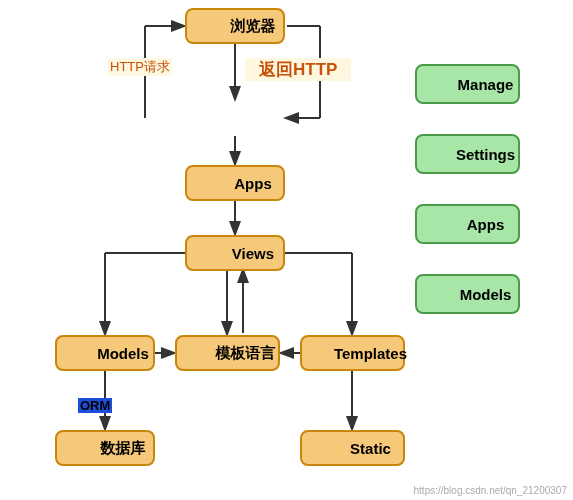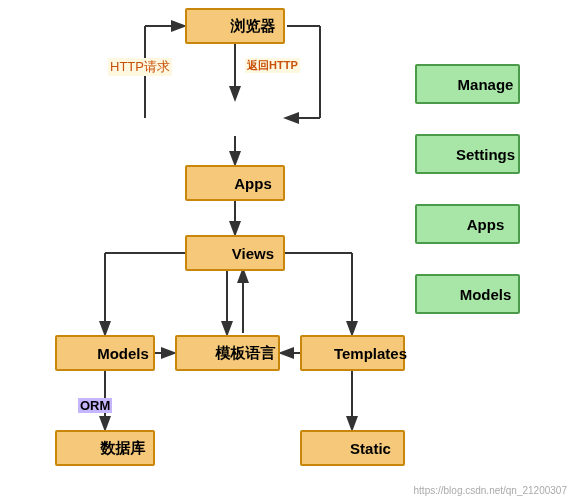--- a/index.html
+++ b/index.html
@@ -20,21 +20,21 @@
       position: absolute;
       border: 2px solid #c8860a;
       background: #f5c87a;
       text-align: center;
       display: flex;
       align-items: center;
       justify-content: center;
       font-size: 15px;
       font-weight: bold;
       color: #000;
-      border-radius: 2px;
+      border-radius: 8px;
       padding-left: 36px;
     }
     .box-green {
       border: 2px solid #4a9a4a;
       background: #a8e6a8;
       margin-top: 24px;
     }
     svg.arrows {
       position: absolute;
       top: 0; left: 0;
@@ -131,21 +131,21 @@
   <div class="box box-green" style="left:415px;top:180px;width:105px;height:40px;">
     <span>Apps</span>
   </div>
   <div class="box box-green" style="left:415px;top:250px;width:105px;height:40px;">
     <span>Models</span>
   </div>
 
   <div style="position:absolute;left:108px;top:58px;font-size:13px;font-weight:normal;color:#c8520a;background:#fff8e0;padding:0 2px;">
     <span>HTTP请求</span>
   </div>
-  <div style="position:absolute;left:245px;top:58px;font-size:11px;font-weight:bold;color:#c8520a;background:#fff8e0;padding:0 2px;">
+  <div style="position:absolute;left:245px;top:58px;font-size:17px;font-weight:bold;color:#c8520a;background:#fff8e0;padding:0 14px;">
     <span>返回HTTP</span>
   </div>
-  <div style="position:absolute;left:78px;top:398px;font-size:13px;font-weight:bold;color:#000;background:#c4b5fd;padding:0 2px;">
+  <div style="position:absolute;left:78px;top:398px;font-size:13px;font-weight:bold;color:#000;background:#1d4ed8;padding:0 2px;">
     <span>ORM</span>
   </div>
 
   <div class="watermark">https://blog.csdn.net/qn_21200307</div>
 </div>
 
 </body></html>

